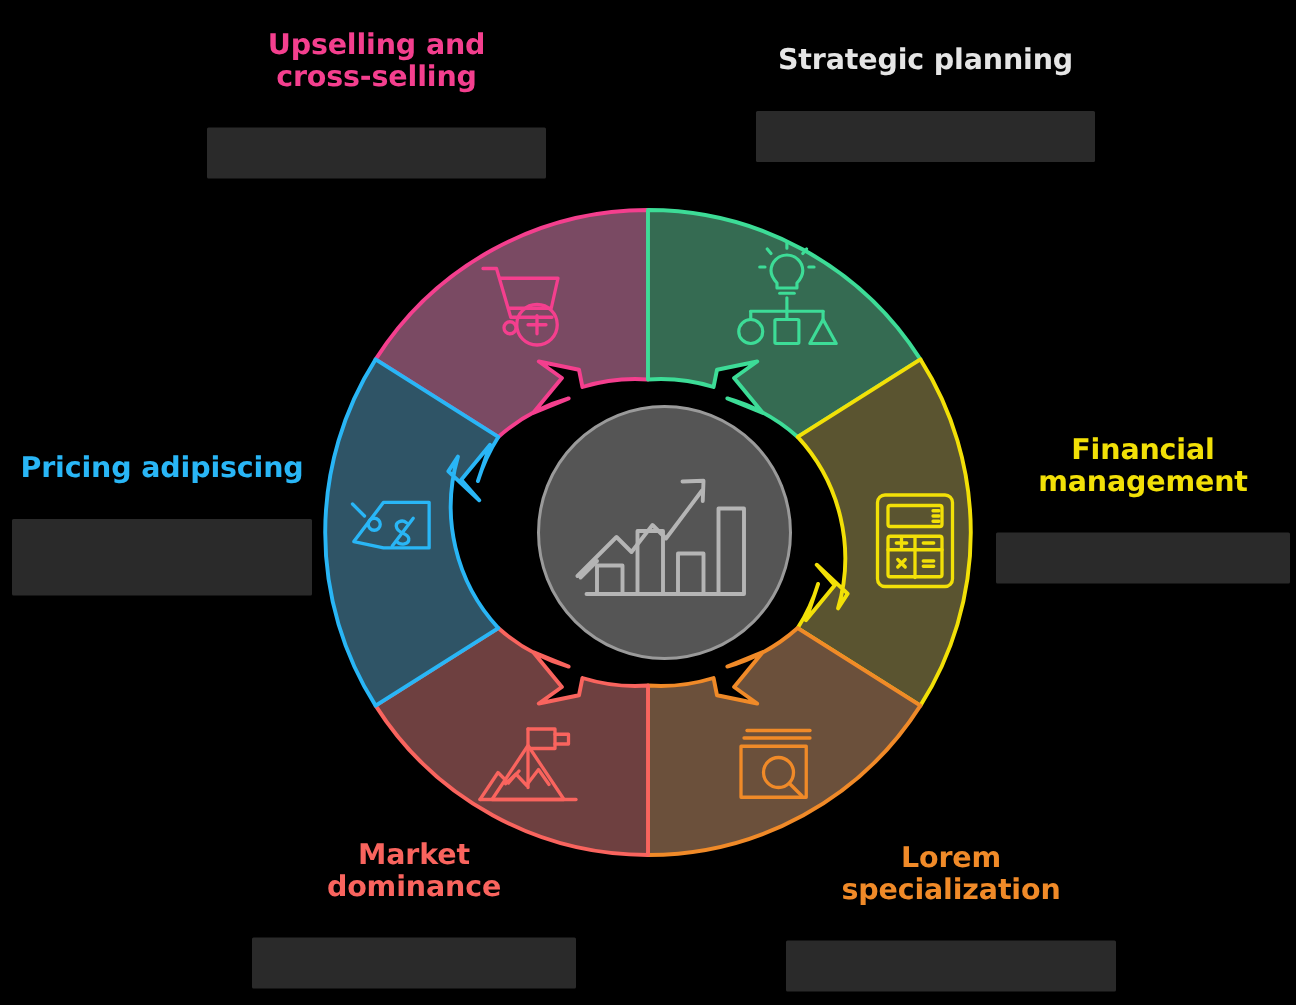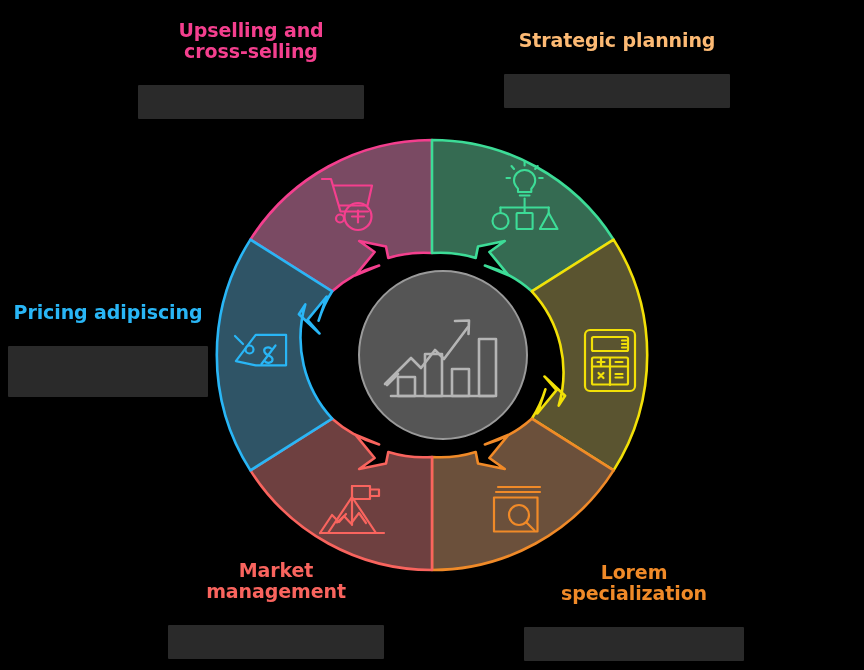--- a/index.html
+++ b/index.html
@@ -243,38 +243,45 @@
 
   <div class="callout" id="callout-upselling">
     <div class="c-title" style="color:#f43f8e">Upselling and
 cross-selling</div>
     <div class="c-body">
       <span class="redact">Lorem ipsum dolor sit amet consectetur adipiscing elit</span>
     </div>
   </div>
 
   <div class="callout" id="callout-strategic">
-    <div class="c-title" style="color:#fdba74">Strategic planning</div>
+    <div class="c-title" style="color:#e5e5e5">Strategic planning</div>
     <div class="c-body">
       <span class="redact">Lorem ipsum dolor sit amet consectetur adipiscing elit sed do</span>
     </div>
   </div>
 
+  <div class="callout" id="callout-financial">
+    <div class="c-title" style="color:#f2e007">Financial
+management</div>
+    <div class="c-body">
+      <span class="redact">Lorem ipsum dolor sit amet consectetur adipiscing elit sed</span>
+    </div>
+  </div>
 
   <div class="callout" id="callout-niche">
     <div class="c-title" style="color:#f08a28">Lorem
 specialization</div>
     <div class="c-body">
       <span class="redact">Lorem ipsum dolor sit amet consectetur adipiscing</span>
     </div>
   </div>
 
   <div class="callout" id="callout-market">
     <div class="c-title" style="color:#f9645e">Market
-management</div>
+dominance</div>
     <div class="c-body">
       <span class="redact">Lorem ipsum dolor sit amet consectetur adipiscing elit</span>
     </div>
   </div>
 
   <div class="callout" id="callout-pricing">
     <div class="c-title" style="color:#29b6f6">Pricing adipiscing</div>
     <div class="c-body">
       <span class="redact">Lorem ipsum dolor sit amet consectetur adipiscing elit sed do</span>
     </div>

